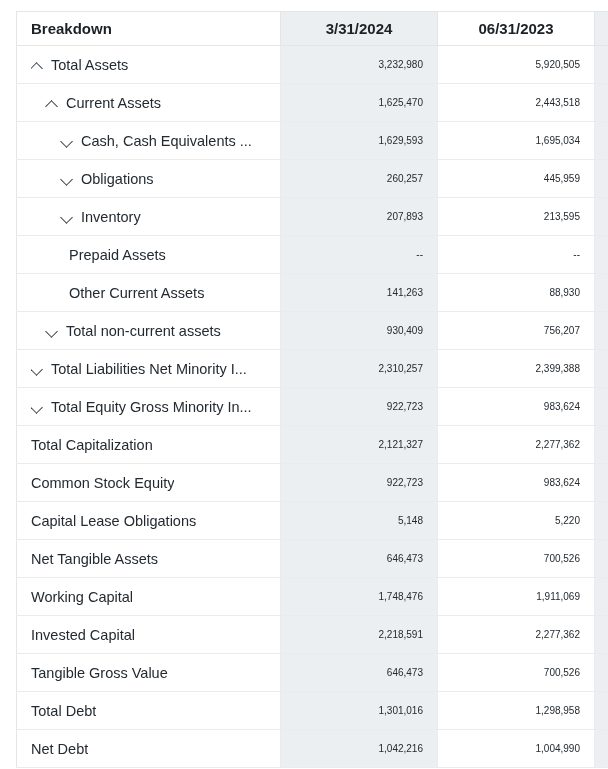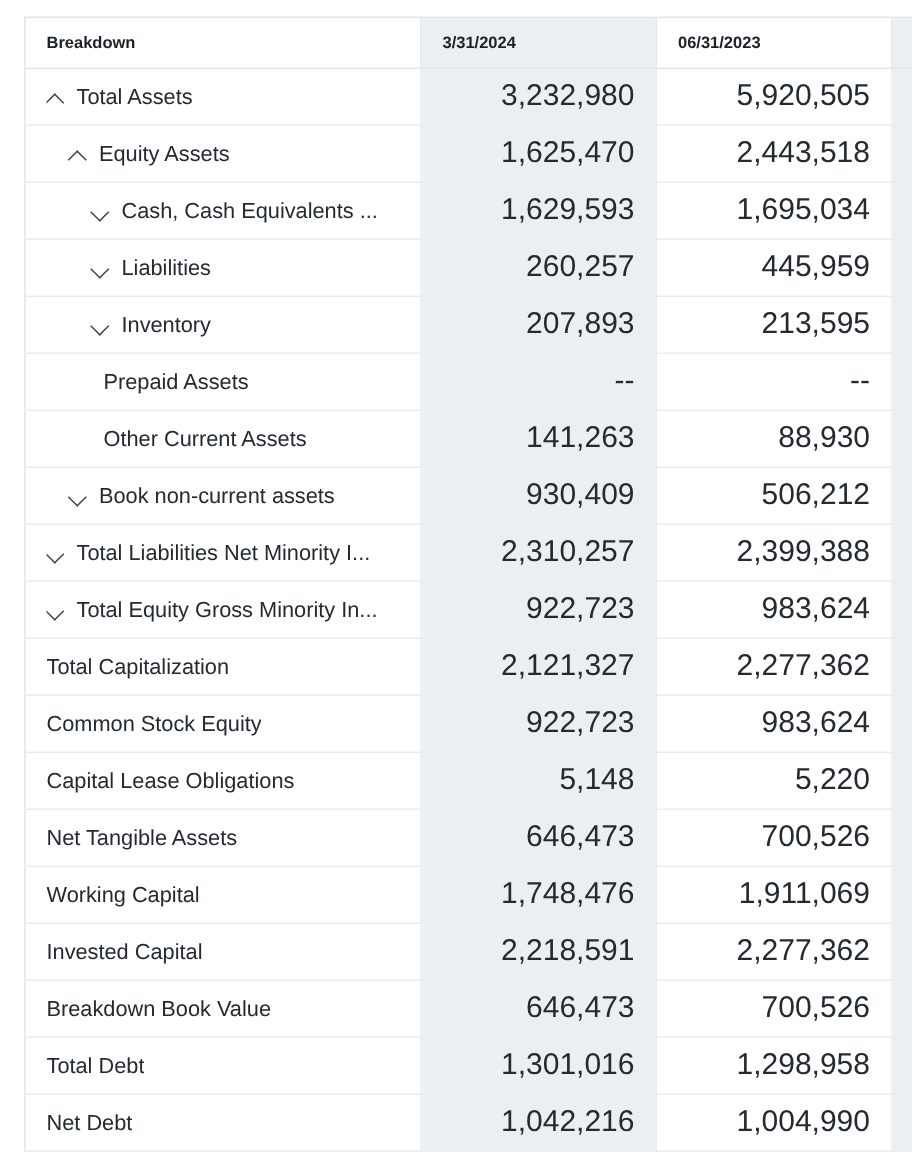--- a/index.html
+++ b/index.html
@@ -35,36 +35,36 @@
     border-top-left-radius: 6px;
   }
 
   col.c-breakdown { width: 264px; }
   col.c-period    { width: 157px; }
 
   
   thead th {
     height: 34px;
     padding: 0 14px;
-    font-size: 11px;
+    font-size: 15px;
     font-weight: bold;
     color: #1b2127;
     background: #ffffff;
     border-bottom: 1px solid #e3e6e8;
     border-right: 1px solid #e3e6e8;
     box-sizing: border-box;
     white-space: nowrap;
     overflow: hidden;
   }
   thead th.th-breakdown {
     text-align: left;
     padding-left: 14px;
   }
   thead th.th-period {
-    text-align: left;
+    text-align: center;
   }
   thead th.hl { background: #eceff1; }
 
   
   tbody td {
     height: 38px;
     padding: 0 14px;
     font-size: 14.5px;
     color: #232a31;
     background: #ffffff;
@@ -74,21 +74,21 @@
     white-space: nowrap;
     overflow: hidden;
   }
   tbody td.cell-label {
     text-align: left;
     overflow: hidden;
     text-overflow: clip;
   }
   tbody td.cell-value {
     text-align: right;
-    font-size: 20px;
+    font-size: 10px;
   }
   tbody td.hl { background: #eceff1; }
 
   
   .label-inner {
     display: flex;
     align-items: flex-end;
     white-space: nowrap;
     overflow: hidden;
   }
@@ -158,21 +158,21 @@
             </div>
           </td>
           <td class="cell-value hl">3,232,980</td>
           <td class="cell-value">5,920,505</td>
           <td class="cell-value hl"></td>
         </tr>
         <tr>
           <td class="cell-label">
             <div class="label-inner ind-1">
               <span class="chev up"></span>
-              <span class="lbl-text">Equity Assets</span>
+              <span class="lbl-text">Current Assets</span>
             </div>
           </td>
           <td class="cell-value hl">1,625,470</td>
           <td class="cell-value">2,443,518</td>
           <td class="cell-value hl"></td>
         </tr>
         <tr>
           <td class="cell-label">
             <div class="label-inner ind-2">
               <span class="chev down"></span>
@@ -180,21 +180,21 @@
             </div>
           </td>
           <td class="cell-value hl">1,629,593</td>
           <td class="cell-value">1,695,034</td>
           <td class="cell-value hl"></td>
         </tr>
         <tr>
           <td class="cell-label">
             <div class="label-inner ind-2">
               <span class="chev down"></span>
-              <span class="lbl-text">Liabilities</span>
+              <span class="lbl-text">Obligations</span>
             </div>
           </td>
           <td class="cell-value hl">260,257</td>
           <td class="cell-value">445,959</td>
           <td class="cell-value hl"></td>
         </tr>
         <tr>
           <td class="cell-label">
             <div class="label-inner ind-2">
               <span class="chev down"></span>
@@ -222,25 +222,25 @@
             </div>
           </td>
           <td class="cell-value hl">141,263</td>
           <td class="cell-value">88,930</td>
           <td class="cell-value hl"></td>
         </tr>
         <tr>
           <td class="cell-label">
             <div class="label-inner ind-1">
               <span class="chev down"></span>
-              <span class="lbl-text">Book non-current assets</span>
+              <span class="lbl-text">Total non-current assets</span>
             </div>
           </td>
           <td class="cell-value hl">930,409</td>
-          <td class="cell-value">506,212</td>
+          <td class="cell-value">756,207</td>
           <td class="cell-value hl"></td>
         </tr>
         <tr>
           <td class="cell-label">
             <div class="label-inner ind-0">
               <span class="chev down"></span>
               <span class="lbl-text">Total Liabilities Net Minority I...</span>
             </div>
           </td>
           <td class="cell-value hl">2,310,257</td>
@@ -314,21 +314,21 @@
               <span class="lbl-text">Invested Capital</span>
             </div>
           </td>
           <td class="cell-value hl">2,218,591</td>
           <td class="cell-value">2,277,362</td>
           <td class="cell-value hl"></td>
         </tr>
         <tr>
           <td class="cell-label">
             <div class="label-inner noc-0">
-              <span class="lbl-text">Breakdown Book Value</span>
+              <span class="lbl-text">Tangible Gross Value</span>
             </div>
           </td>
           <td class="cell-value hl">646,473</td>
           <td class="cell-value">700,526</td>
           <td class="cell-value hl"></td>
         </tr>
         <tr>
           <td class="cell-label">
             <div class="label-inner noc-0">
               <span class="lbl-text">Total Debt</span>

